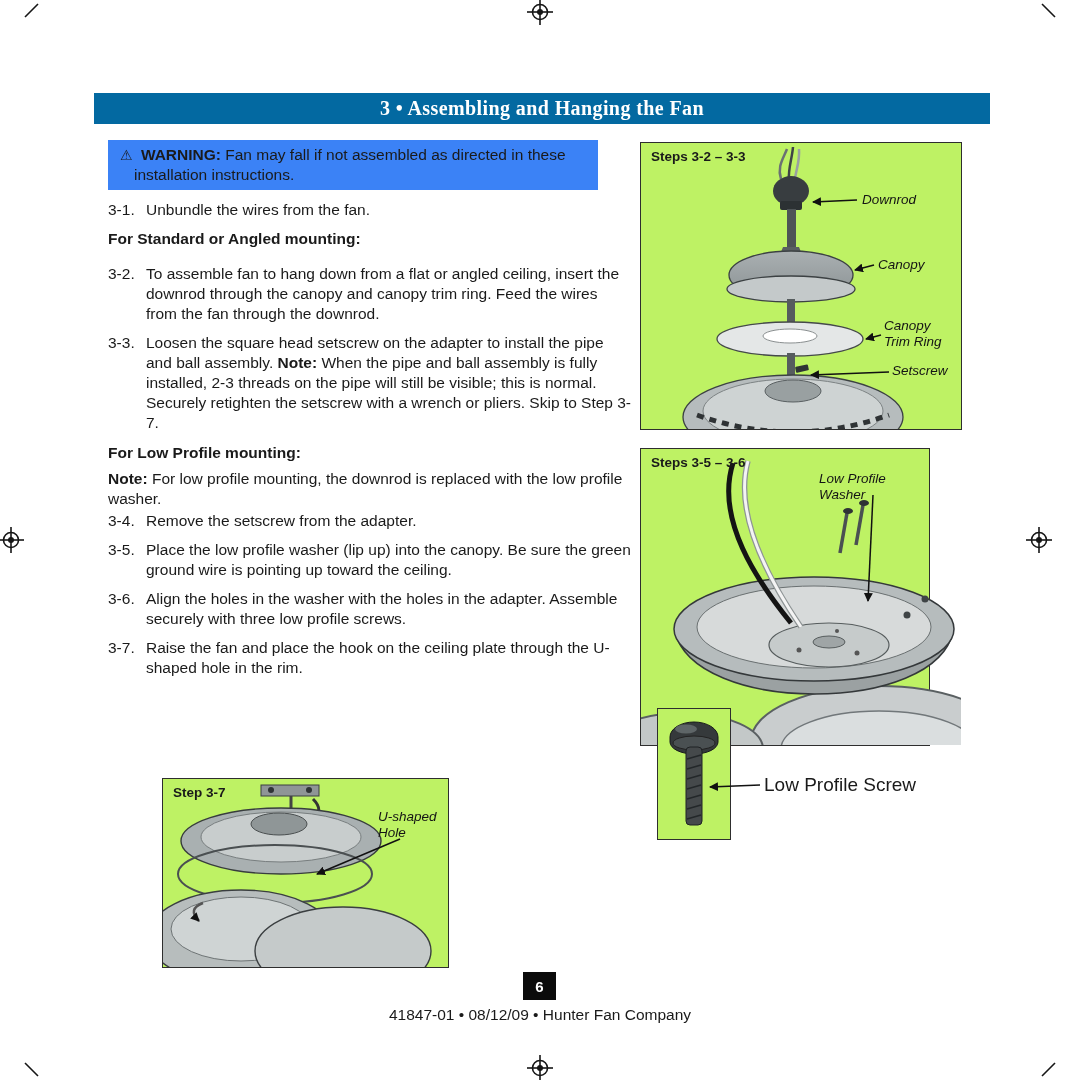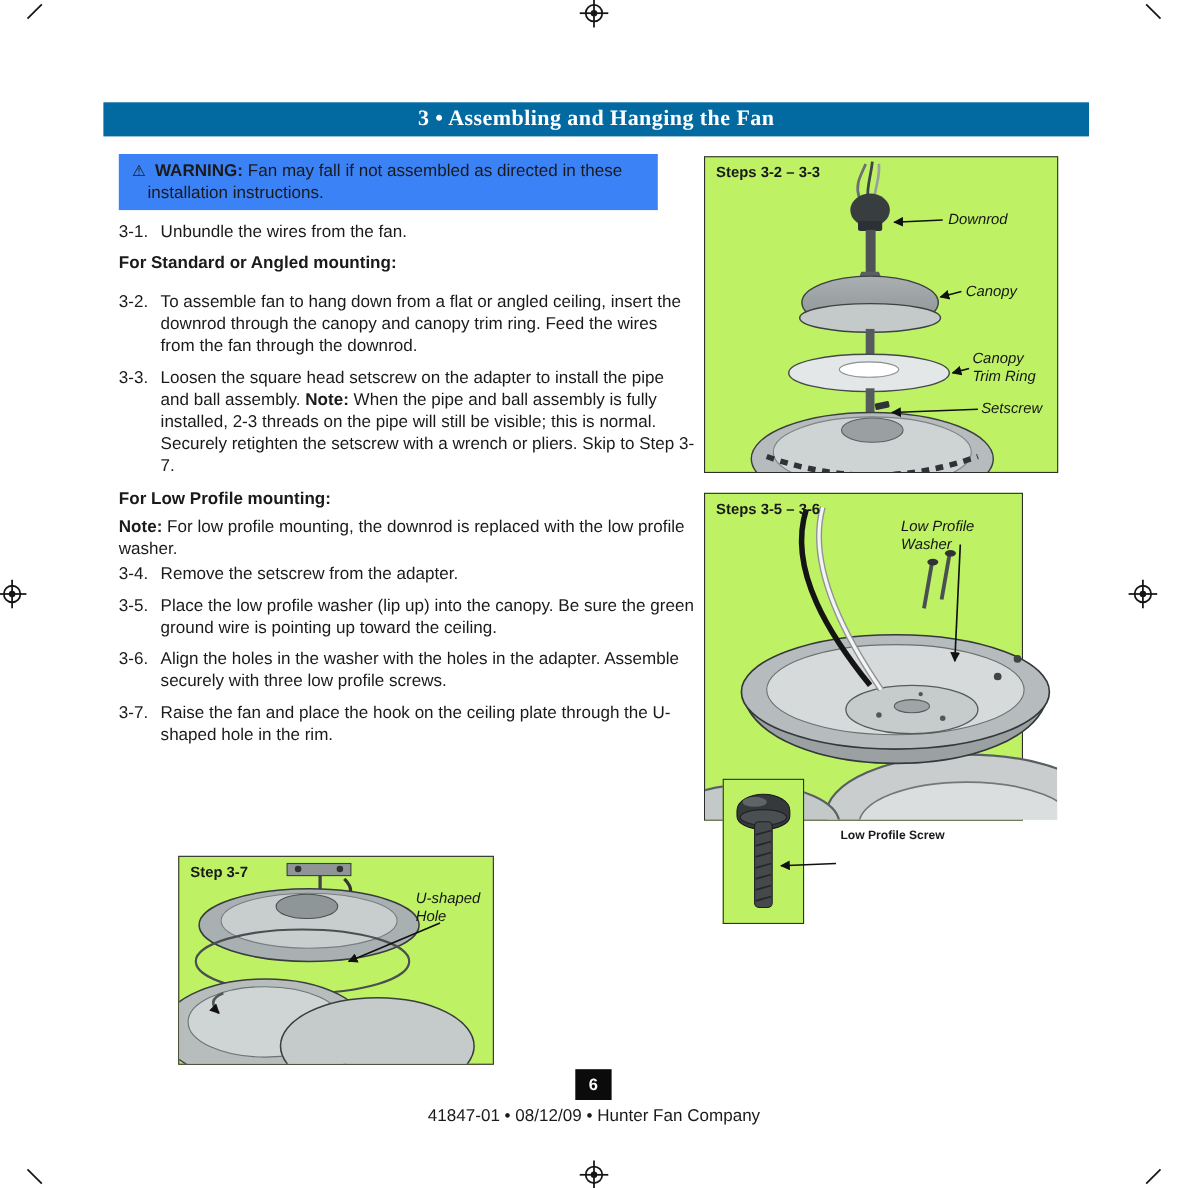--- a/index.html
+++ b/index.html
@@ -40,21 +40,21 @@
   .figlabel { position:absolute; font-size:13.5px; line-height:16px; z-index:3; color:#141414;font-style:italic; }
   .ml { white-space:pre-line; }
 
   .lbl-downrod { left:221px; top:49px; }
   .lbl-canopy { left:237px; top:114px; }
   .lbl-trimring { left:243px; top:175px; }
   .lbl-setscrew { left:251px; top:220px; }
   .lbl-lpwasher { left:178px; top:22px; }
   .lbl-uhole { left:215px; top:30px; text-align:left; }
 
-  .lbl-lpscrew { position:absolute; left:764px; top:754px; font-size:11px; z-index:3;font-weight:bold; }
+  .lbl-lpscrew { position:absolute; left:764px; top:774px; font-size:19px; z-index:3; }
   .screw-arrow { position:absolute; left:700px; top:777px; z-index:3; }
 
   .pagenum { position:absolute; left:523px; top:972px; width:33px; height:28px; background:#0b0b0b;
     color:#fff; display:flex; align-items:center; justify-content:center; font-weight:bold; font-size:15px; }
   .footer { position:absolute; left:0; top:1006px; width:1080px; text-align:center; font-size:15.5px; }
 </style>
 </head>
 <body>
 
 <div class="page">

